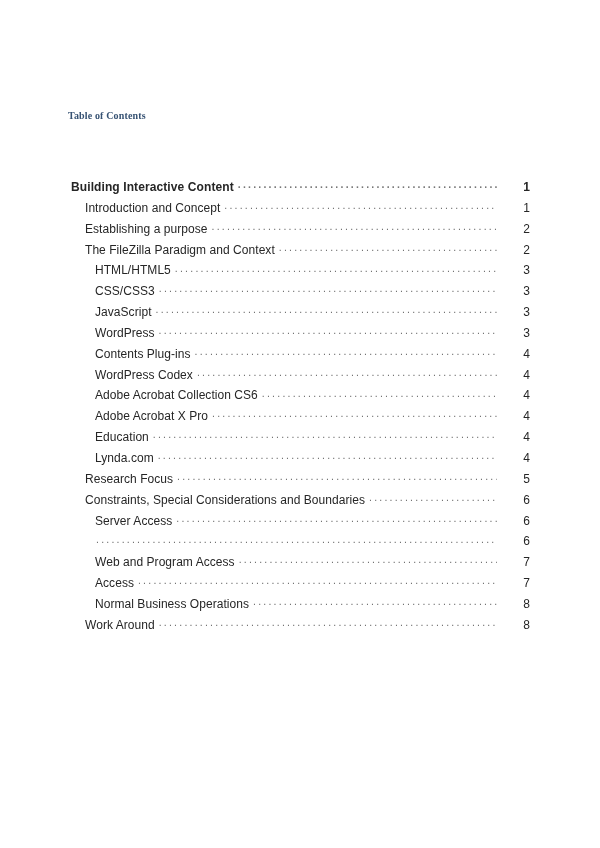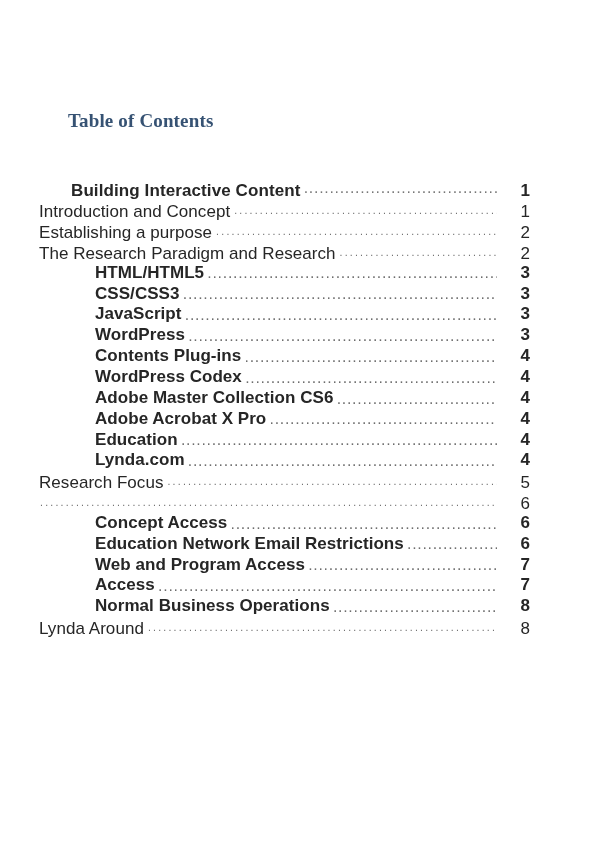--- a/index.html
+++ b/index.html
@@ -21,41 +21,41 @@
     background: #ffffff;
     overflow: hidden;
   }
 
   
   .toc-title {
     position: absolute;
     left: 68px;
     top: 110px;
     font-family: "Liberation Serif", "DejaVu Serif", serif;
-    font-size: 19px;
+    font-size: 10px;
     font-weight: bold;
     letter-spacing: 0.15px;
     color: #365273;
     white-space: nowrap;
   }
 
   
   .toc-list {
     position: absolute;
     left: 0;
     top: 179px;
     width: 600px;
   }
 
   .toc-entry {
     display: flex;
     align-items: baseline;
     height: 20.85px;
     color: #262626;
-    font-size: 17px;
+    font-size: 12px;
     white-space: nowrap;
   }
 
   .toc-label {
     flex: 0 0 auto;
     padding-right: 3px;
     letter-spacing: 0.05px;
   }
 
   .toc-leader {
@@ -80,22 +80,22 @@
 
   .toc-page {
     flex: 0 0 auto;
     width: 30px;
     text-align: right;
     padding-left: 2px;
   }
 
   
   .lvl1 { padding-left: 71px;  padding-right: 70px; font-weight: bold; }
-  .lvl2 { padding-left: 39px;  padding-right: 70px; font-weight: normal; }
-  .lvl3 { padding-left: 95px;  padding-right: 70px; font-weight: bold; align-items: center; }
+  .lvl2 { padding-left: 85px;  padding-right: 70px; font-weight: normal; }
+  .lvl3 { padding-left: 95px;  padding-right: 70px; font-weight: normal; }
 
   .lvl1 .toc-label { letter-spacing: 0.1px; }
   .lvl1 .toc-page  { font-weight: bold; }
   .lvl1 .toc-leader::after { color: #767676; }
 </style>
 </head>
 <body>
 
 <div class="page">
 
@@ -111,21 +111,21 @@
         <span class="toc-label">Introduction and Concept</span>
         <span class="toc-leader"></span>
         <span class="toc-page">1</span>
       </div>
       <div class="toc-entry lvl2">
         <span class="toc-label">Establishing a purpose</span>
         <span class="toc-leader"></span>
         <span class="toc-page">2</span>
       </div>
       <div class="toc-entry lvl2">
-        <span class="toc-label">The Research Paradigm and Research</span>
+        <span class="toc-label">The FileZilla Paradigm and Context</span>
         <span class="toc-leader"></span>
         <span class="toc-page">2</span>
       </div>
       <div class="toc-entry lvl3">
         <span class="toc-label">HTML/HTML5</span>
         <span class="toc-leader"></span>
         <span class="toc-page">3</span>
       </div>
       <div class="toc-entry lvl3">
         <span class="toc-label">CSS/CSS3</span>
@@ -146,21 +146,21 @@
         <span class="toc-label">Contents Plug-ins</span>
         <span class="toc-leader"></span>
         <span class="toc-page">4</span>
       </div>
       <div class="toc-entry lvl3">
         <span class="toc-label">WordPress Codex</span>
         <span class="toc-leader"></span>
         <span class="toc-page">4</span>
       </div>
       <div class="toc-entry lvl3">
-        <span class="toc-label">Adobe Master Collection CS6</span>
+        <span class="toc-label">Adobe Acrobat Collection CS6</span>
         <span class="toc-leader"></span>
         <span class="toc-page">4</span>
       </div>
       <div class="toc-entry lvl3">
         <span class="toc-label">Adobe Acrobat X Pro</span>
         <span class="toc-leader"></span>
         <span class="toc-page">4</span>
       </div>
       <div class="toc-entry lvl3">
         <span class="toc-label">Education</span>
@@ -171,48 +171,48 @@
         <span class="toc-label">Lynda.com</span>
         <span class="toc-leader"></span>
         <span class="toc-page">4</span>
       </div>
       <div class="toc-entry lvl2">
         <span class="toc-label">Research Focus</span>
         <span class="toc-leader"></span>
         <span class="toc-page">5</span>
       </div>
       <div class="toc-entry lvl2">
+        <span class="toc-label">Constraints, Special Considerations and Boundaries</span>
         <span class="toc-leader"></span>
         <span class="toc-page">6</span>
       </div>
       <div class="toc-entry lvl3">
-        <span class="toc-label">Concept Access</span>
+        <span class="toc-label">Server Access</span>
         <span class="toc-leader"></span>
         <span class="toc-page">6</span>
       </div>
       <div class="toc-entry lvl3">
-        <span class="toc-label">Education Network Email Restrictions</span>
         <span class="toc-leader"></span>
         <span class="toc-page">6</span>
       </div>
       <div class="toc-entry lvl3">
         <span class="toc-label">Web and Program Access</span>
         <span class="toc-leader"></span>
         <span class="toc-page">7</span>
       </div>
       <div class="toc-entry lvl3">
         <span class="toc-label">Access</span>
         <span class="toc-leader"></span>
         <span class="toc-page">7</span>
       </div>
       <div class="toc-entry lvl3">
         <span class="toc-label">Normal Business Operations</span>
         <span class="toc-leader"></span>
         <span class="toc-page">8</span>
       </div>
       <div class="toc-entry lvl2">
-        <span class="toc-label">Lynda Around</span>
+        <span class="toc-label">Work Around</span>
         <span class="toc-leader"></span>
         <span class="toc-page">8</span>
       </div>
     </div>
 
 </div>
 
 </body></html>

